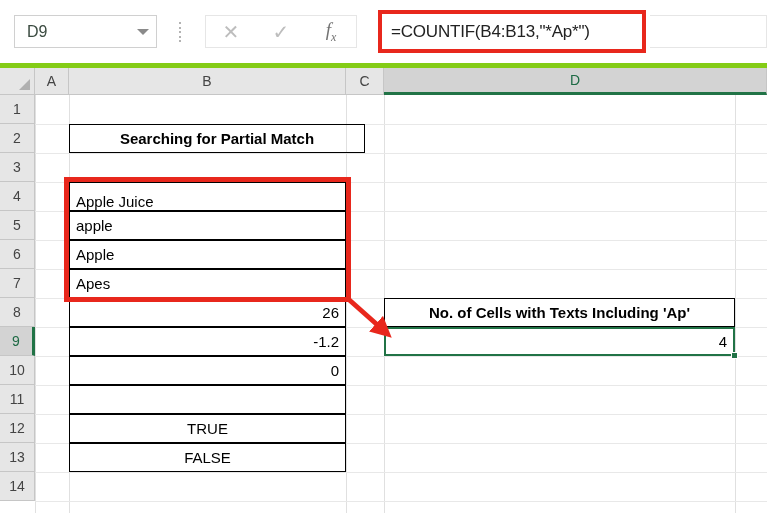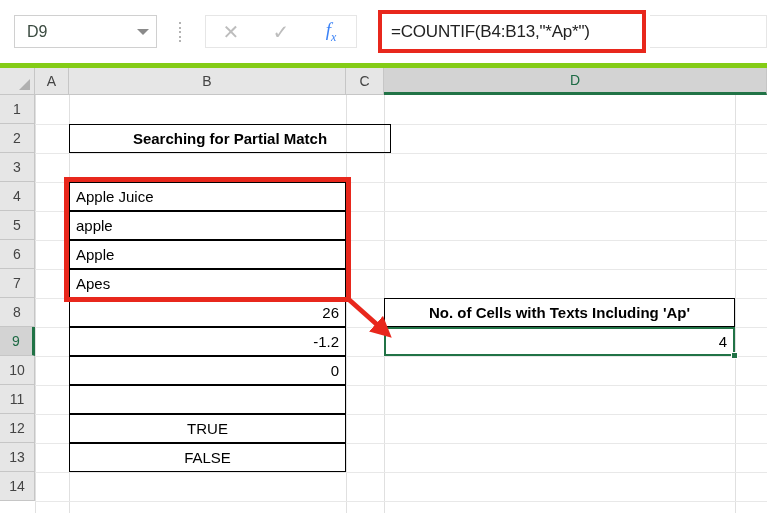--- a/index.html
+++ b/index.html
@@ -53,21 +53,21 @@
     position: absolute; left: 205px; top: 15px;
     width: 152px; height: 33px;
     background: #ffffff;
     border: 1px solid #e6e6e6;
     display: flex; align-items: center; justify-content: space-around;
   }
   .fx-btn { width: 34px; height: 26px; display:flex; align-items:center; justify-content:center; }
   #cancel-icon { font-size: 20px; color: #bdbdbd; line-height: 1; }
   #enter-icon  { font-size: 20px; color: #bdbdbd; line-height: 1; }
   #fx-icon {
-    font-size: 19px; color: #3b82f6;
+    font-size: 19px; color: #737373;
     font-family: "Liberation Serif", serif; font-style: italic;
   }
   #fx-icon sub { font-size: 12px; font-style: italic; }
 
   #formula-input-wrap {
     position: absolute; left: 378px; top: 10px;
     width: 268px; height: 43px;
     border: 4px solid #e8271c;
     background: #ffffff;
     display: flex; align-items: center;
@@ -292,25 +292,25 @@
   <div class="hline" style="top:201px;"></div>
   <div class="hline" style="top:230px;"></div>
   <div class="hline" style="top:259px;"></div>
   <div class="hline" style="top:288px;"></div>
   <div class="hline" style="top:317px;"></div>
   <div class="hline" style="top:346px;"></div>
   <div class="hline" style="top:375px;"></div>
   <div class="hline" style="top:404px;"></div>
   <div class="hline" style="top:433px;"></div>
 
-  <div class="cell bordered bold center" style="left:69px; top:56px; width:322px; height:29px;">
+  <div class="cell bordered bold center" style="left:69px; top:56px; width:296px; height:29px;">
     <span>Searching for Partial Match</span>
   </div>
 
-  <div class="cell bordered left" style="left:69px; top:114px; width:277px; height:29px;">
+  <div class="cell bordered left" style="left:69px; top:114px; width:277px; height:29px;align-items:flex-end;">
     <span>Apple Juice</span>
   </div>
   <div class="cell bordered left" style="left:69px; top:143px; width:277px; height:29px;">
     <span>apple</span>
   </div>
   <div class="cell bordered left" style="left:69px; top:172px; width:277px; height:29px;">
     <span>Apple</span>
   </div>
   <div class="cell bordered left" style="left:69px; top:201px; width:277px; height:29px;">
     <span>Apes</span>

